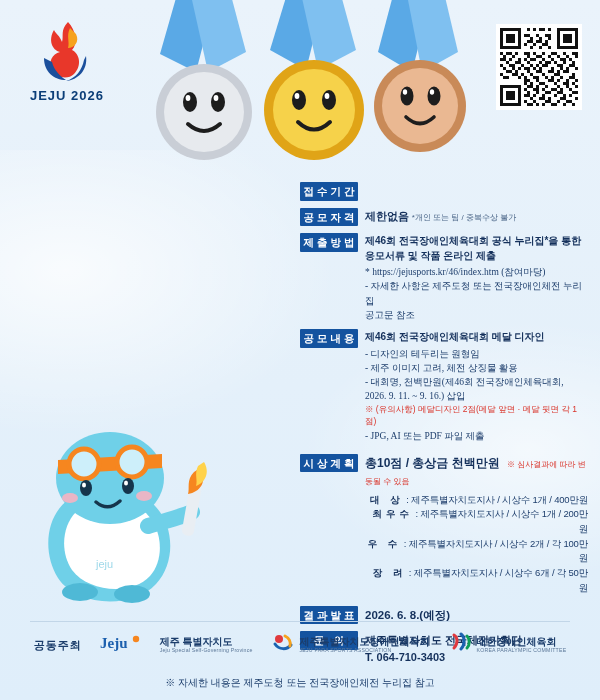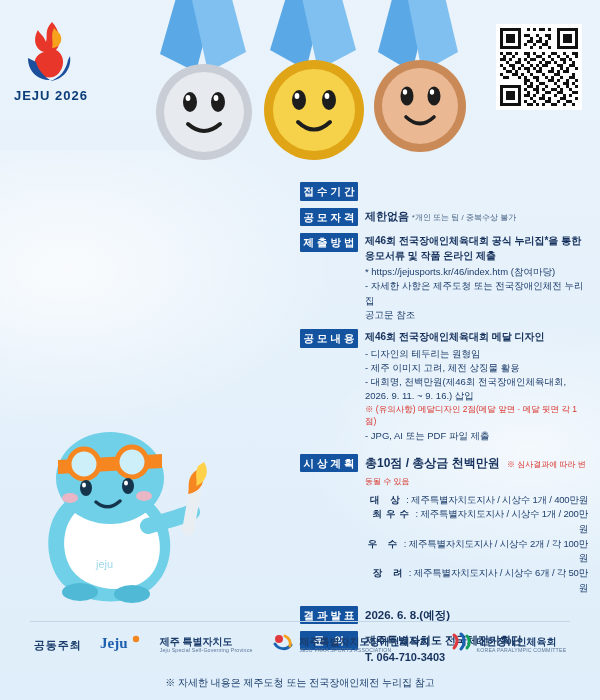--- a/index.html
+++ b/index.html
@@ -36,21 +36,21 @@
     right: -80px;
     bottom: 120px;
     width: 380px;
     height: 260px;
     background: radial-gradient(ellipse at 60% 50%, rgba(255,255,255,.6), rgba(255,255,255,0) 70%);
     pointer-events: none;
   }
   
   .emblem {
     position: absolute;
-    left: 6px;
+    left: 22px;
     top: 18px;
     width: 90px;
     text-align: center;
   }
   .emblem-mark {
     width: 58px;
     height: 66px;
     margin: 0 auto;
     position: relative;
   }
@@ -149,20 +149,21 @@
     font-size: 11px;
   }
   .small-note {
     font-size: 8px;
     color: #4a6587;
   }
   .val ul {
     margin: 2px 0 0 0;
     padding: 0;
     list-style: none;
+    font-family: Liberation Serif, serif;
   }
   .val li {
     font-size: 9.5px;
     line-height: 1.5;
     color: #20406e;
   }
   .red-note {
     color: #d9342a;
     font-size: 8.5px;
     line-height: 1.4;

